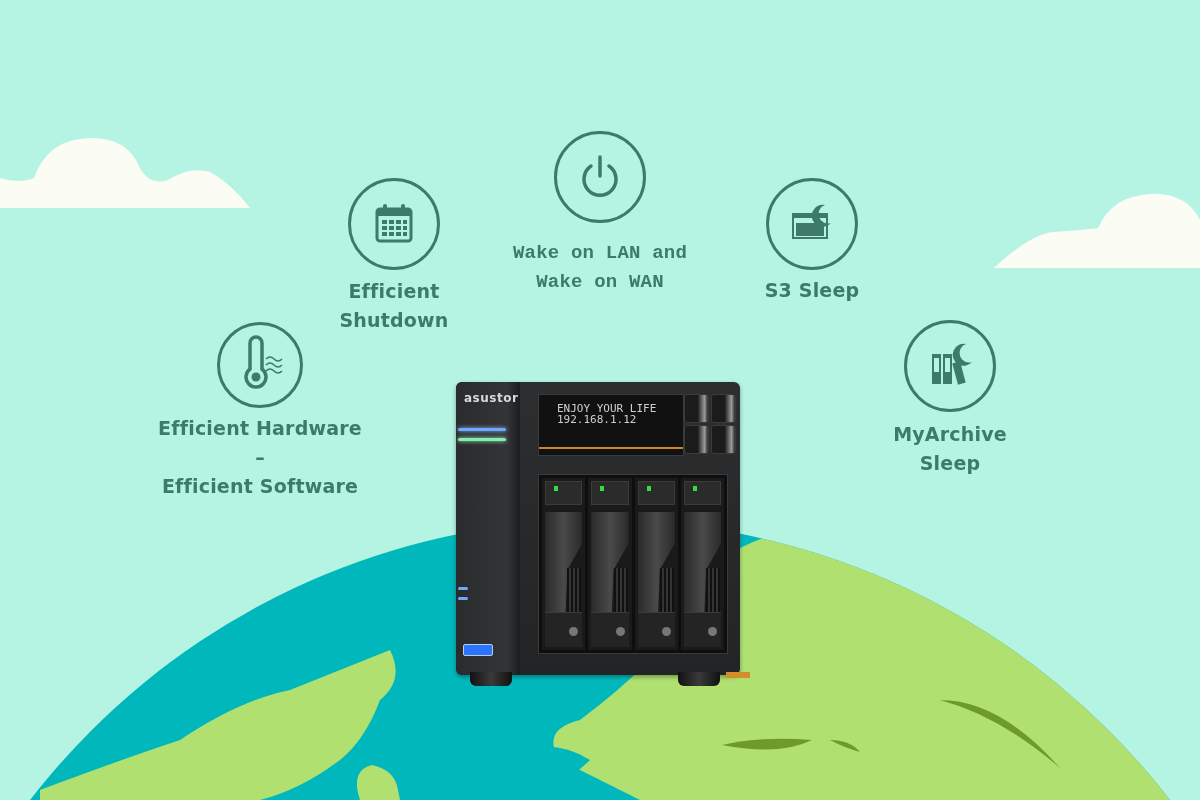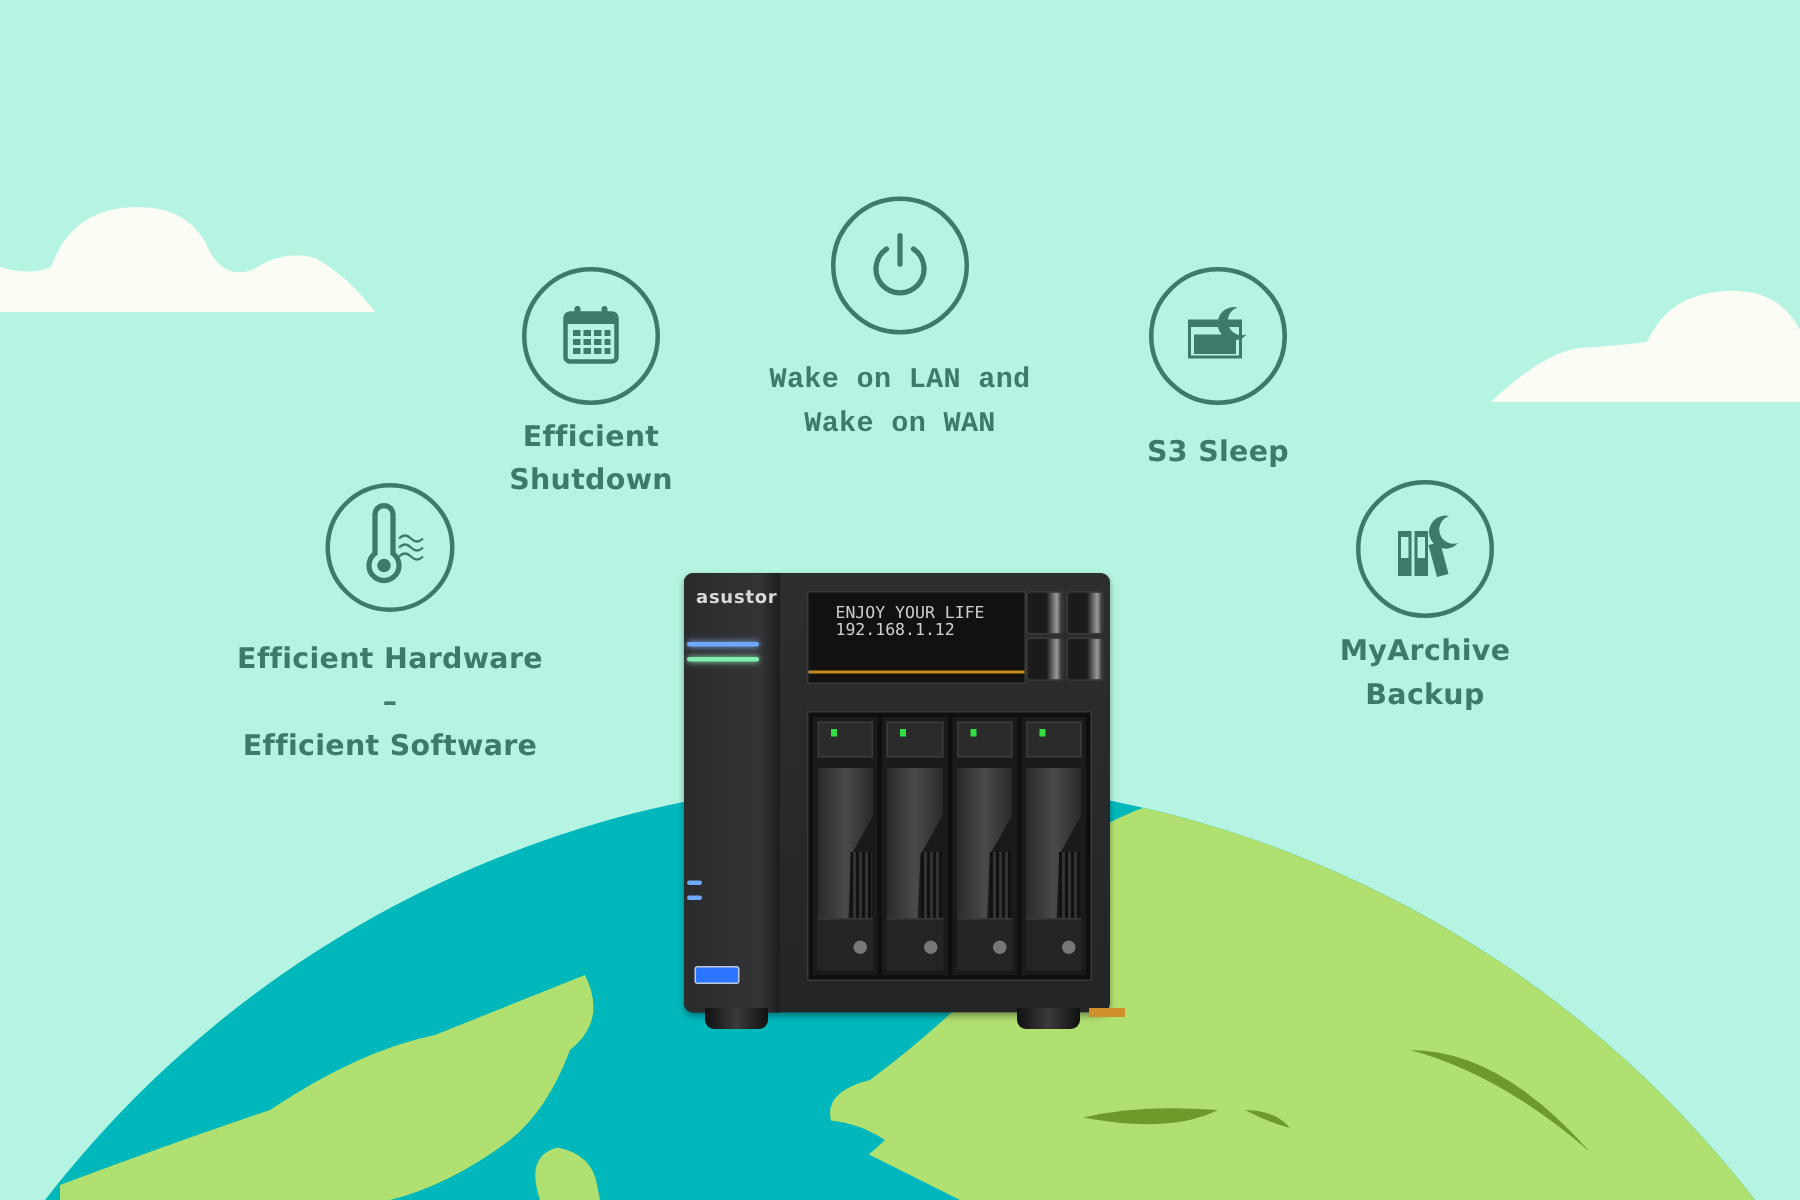--- a/index.html
+++ b/index.html
@@ -1,20 +1,20 @@
 <!DOCTYPE html>
 <html><head>
 <meta charset="utf-8">
 <style>
   html,body{margin:0;padding:0;}
   body{width:1200px;height:800px;overflow:hidden;background:#b5f4e2;position:relative;font-family:"DejaVu Sans","Liberation Sans",sans-serif;}
   .scene{position:absolute;left:0;top:0;width:1200px;height:800px;}
   .feature{position:absolute;display:flex;flex-direction:column;align-items:center;color:#3d7a6a;}
   .feature .ring{width:86px;height:86px;border:3px solid #3d7a6a;border-radius:50%;box-sizing:border-box;display:flex;align-items:center;justify-content:center;}
-  .feature .label{margin-top:17px;font-weight:bold;font-size:19px;line-height:29px;text-align:center;white-space:pre-line;letter-spacing:0.2px;}
+  .feature .label{margin-top:6px;font-weight:bold;font-size:19px;line-height:29px;text-align:center;white-space:pre-line;letter-spacing:0.2px;}
   .nas{position:absolute;left:456px;top:382px;width:284px;height:306px;padding-left:22px;}
   .nas-body{position:absolute;left:0;top:0;width:284px;height:293px;background:linear-gradient(180deg,#2d2e30,#232426);border-radius:6px;box-shadow:0 2px 4px rgba(0,0,0,.35);}
   .nas-left{position:absolute;left:0;top:0;width:64px;height:293px;background:linear-gradient(90deg,#2a2b2d,#333436 80%,#1c1d1e);border-radius:6px 0 0 6px;}
   .brand{position:absolute;left:8px;top:9px;color:#d9d9d9;font-size:12px;font-weight:bold;letter-spacing:0.5px;}
   .led{position:absolute;left:2px;height:3px;border-radius:2px;}
   .lcd{position:absolute;left:82px;top:12px;width:144px;height:60px;background:#111;border:1px solid #3a3a3a;}
   .lcd-text{position:absolute;left:18px;top:8px;color:#cfcfcf;font-family:"DejaVu Sans Mono","Liberation Mono",monospace;font-size:11px;line-height:11px;white-space:pre;}
   .lcd-stripe{position:absolute;left:0;top:52px;width:144px;height:2px;background:#c88a1e;}
   .btns{position:absolute;left:228px;top:12px;width:52px;height:60px;display:grid;grid-template-columns:1fr 1fr;grid-template-rows:1fr 1fr;gap:2px;}
   .btns div{background:linear-gradient(90deg,#1b1b1b 55%,#9a9a9a 85%,#2a2a2a);border:1px solid #3a3a3a;border-radius:3px;}
@@ -133,21 +133,21 @@
         <rect x="21" y="16" width="9" height="30" fill="#3d7a6a"></rect>
         <rect x="12" y="20" width="5" height="14" fill="#b5f4e2"></rect>
         <rect x="23" y="20" width="5" height="14" fill="#b5f4e2"></rect>
         <rect x="33" y="24" width="8" height="22" transform="rotate(-15 37 35)" fill="#3d7a6a"></rect>
         <path d="M44 6 a11 11 0 1 0 6 18 a8 8 0 1 1 -6 -18 z" fill="#3d7a6a"></path>
         <circle cx="36" cy="10" r="1.2" fill="#3d7a6a"></circle>
         <circle cx="32" cy="15" r="1" fill="#3d7a6a"></circle>
       </svg>
     </div>
     <div class="label" style="margin-top:8px;">MyArchive
-Backup</div>
+Sleep</div>
   </div>
 
   <div class="nas">
     <div class="nas-body"></div>
     <div class="nas-left">
       <div class="brand">asustor</div>
       <div class="led" style="top:46px;width:48px;background:#6ea8ff;box-shadow:0 0 4px #8ab8ff;"></div>
       <div class="led" style="top:56px;width:48px;background:#7ff0b0;box-shadow:0 0 4px #9ff7c8;"></div>
       <div class="led" style="top:205px;width:10px;background:#6ea8ff;"></div>
       <div class="led" style="top:215px;width:10px;background:#6ea8ff;"></div>

